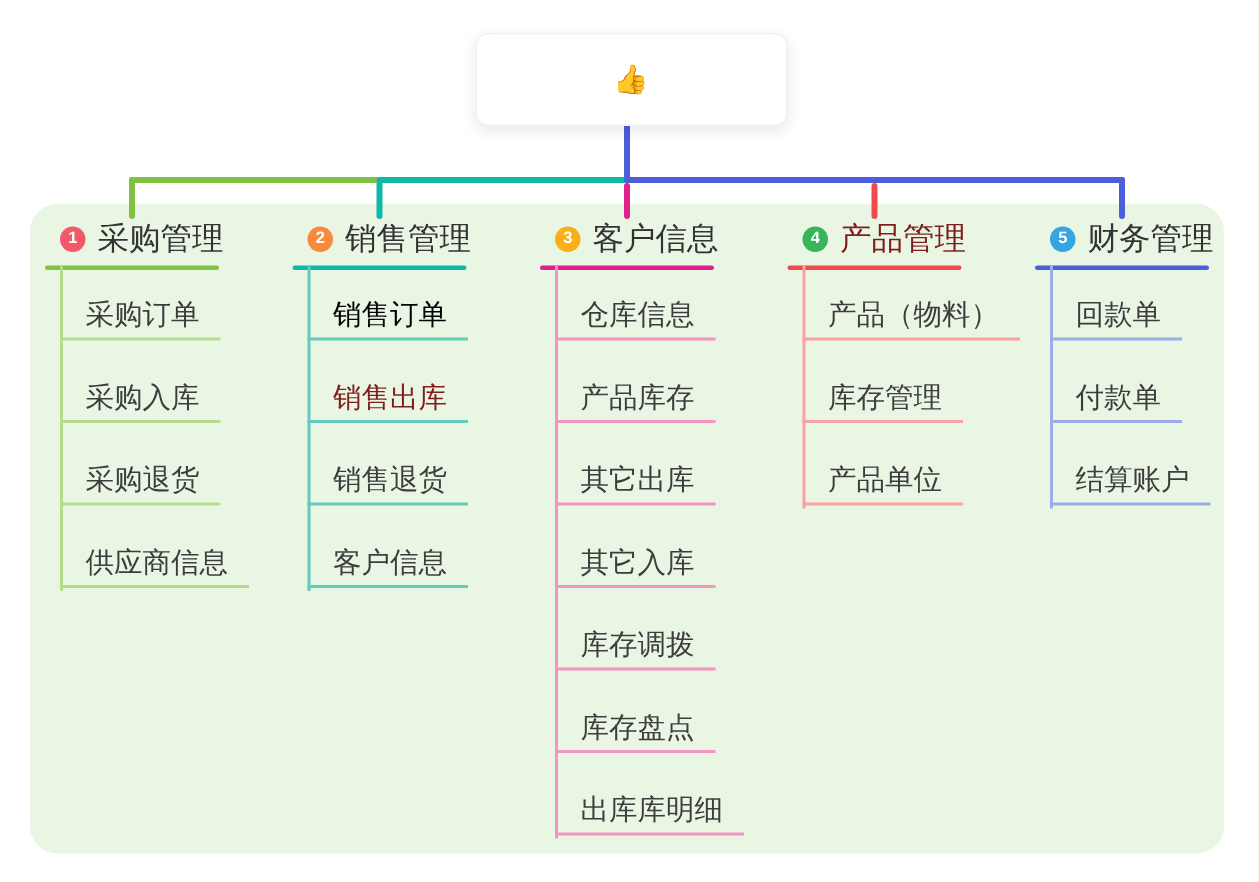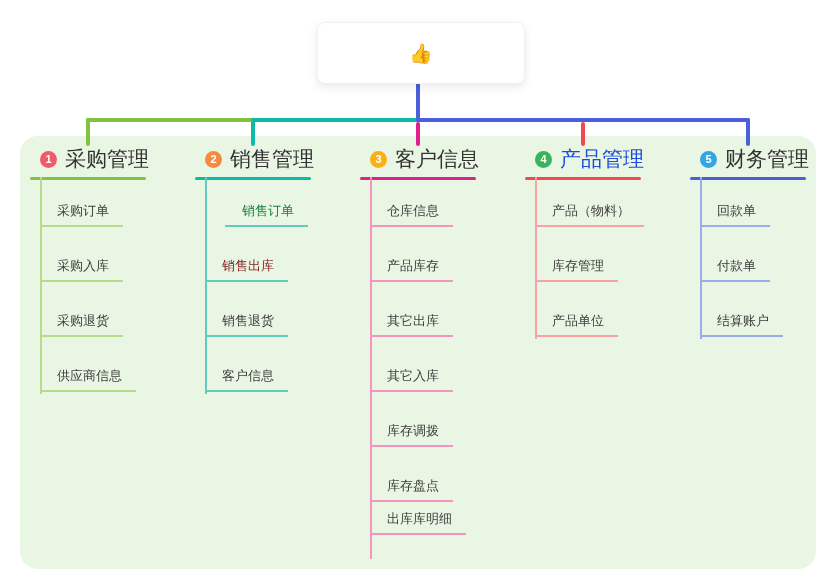--- a/index.html
+++ b/index.html
@@ -26,21 +26,21 @@
     height:22px;cursor:pointer;z-index:4;white-space:nowrap;
   }
   .badge{
     width:17px;height:17px;border-radius:50%;flex:0 0 17px;
     display:flex;align-items:center;justify-content:center;
     color:#fff;font-size:11px;font-weight:700;line-height:1;
   }
   .branch-label{font-size:21px;font-weight:500;color:#333;}
   .child-node{
     position:absolute;white-space:nowrap;z-index:4;cursor:pointer;
-    font-size:13px;color:#3d3d3d;line-height:20px;
+    font-size:19px;color:#3d3d3d;line-height:20px;
     padding:0 14px 4px 17px;
   }
 </style>
 </head>
 <body style="background: rgb(255, 255, 255);">
 
 <div class="panel" style="background: rgb(234, 246, 228);"></div>
 
 <div class="root-node">
   <span class="emoji">👍</span>
@@ -59,42 +59,42 @@
     <div class="child-node" style="left: 40px; top: 256px; border-bottom: 2px solid rgb(183, 219, 141); color: rgb(61, 61, 61);">采购入库</div>
     <div class="child-node" style="left: 40px; top: 311px; border-bottom: 2px solid rgb(183, 219, 141); color: rgb(61, 61, 61);">采购退货</div>
     <div class="child-node" style="left: 40px; top: 366px; border-bottom: 2px solid rgb(183, 219, 141); color: rgb(61, 61, 61);">供应商信息</div>
     <div class="line" style="left: 251px; top: 118px; width: 4px; height: 28px; background: rgb(15, 185, 168);"></div>
     <div class="branch-node" style="left: 205px; top: 148px;">
       <div class="badge" style="background: rgb(248, 138, 62);">2</div>
       <div class="branch-label" style="color: rgb(51, 51, 51);">销售管理</div>
     </div>
     <div class="line" style="left: 195px; top: 177px; width: 116px; height: 3px; background: rgb(15, 185, 168);"></div>
     <div class="line" style="left: 205px; top: 177px; width: 2px; height: 217px; background: rgb(99, 202, 190); border-radius: 0px;"></div>
-    <div class="child-node" style="left: 205px; top: 201px; border-bottom: 2px solid rgb(99, 202, 190); color: #15803d; margin-left: 20px;">销售订单</div>
+    <div class="child-node" style="left: 205px; top: 201px; border-bottom: 2px solid rgb(99, 202, 190); color: #000000;">销售订单</div>
     <div class="child-node" style="left: 205px; top: 256px; border-bottom: 2px solid rgb(99, 202, 190); color: #7f1d1d; font-family: Liberation Serif, serif;">销售出库</div>
     <div class="child-node" style="left: 205px; top: 311px; border-bottom: 2px solid rgb(99, 202, 190); color: rgb(61, 61, 61);">销售退货</div>
     <div class="child-node" style="left: 205px; top: 366px; border-bottom: 2px solid rgb(99, 202, 190); color: rgb(61, 61, 61);">客户信息</div>
     <div class="line" style="left: 416px; top: 122px; width: 4px; height: 24px; background: rgb(225, 33, 139);"></div>
     <div class="branch-node" style="left: 370px; top: 148px;">
       <div class="badge" style="background: rgb(249, 176, 22);">3</div>
       <div class="branch-label" style="color: rgb(51, 51, 51);">客户信息</div>
     </div>
     <div class="line" style="left: 360px; top: 177px; width: 116px; height: 3px; background: rgb(225, 33, 139);"></div>
     <div class="line" style="left: 370px; top: 177px; width: 2px; height: 382px; background: rgb(242, 149, 194); border-radius: 0px;"></div>
     <div class="child-node" style="left: 370px; top: 201px; border-bottom: 2px solid rgb(242, 149, 194); color: rgb(61, 61, 61);">仓库信息</div>
     <div class="child-node" style="left: 370px; top: 256px; border-bottom: 2px solid rgb(242, 149, 194); color: rgb(61, 61, 61);">产品库存</div>
     <div class="child-node" style="left: 370px; top: 311px; border-bottom: 2px solid rgb(242, 149, 194); color: rgb(61, 61, 61);">其它出库</div>
     <div class="child-node" style="left: 370px; top: 366px; border-bottom: 2px solid rgb(242, 149, 194); color: rgb(61, 61, 61);">其它入库</div>
     <div class="child-node" style="left: 370px; top: 421px; border-bottom: 2px solid rgb(242, 149, 194); color: rgb(61, 61, 61);">库存调拨</div>
     <div class="child-node" style="left: 370px; top: 476px; border-bottom: 2px solid rgb(242, 149, 194); color: rgb(61, 61, 61);">库存盘点</div>
-    <div class="child-node" style="left: 370px; top: 509px; border-bottom: 2px solid rgb(242, 149, 194); color: rgb(61, 61, 61);">出库库明细</div>
+    <div class="child-node" style="left: 370px; top: 531px; border-bottom: 2px solid rgb(242, 149, 194); color: rgb(61, 61, 61);">出库库明细</div>
     <div class="line" style="left: 581px; top: 122px; width: 4px; height: 24px; background: rgb(244, 72, 79);"></div>
     <div class="branch-node" style="left: 535px; top: 148px;">
       <div class="badge" style="background: rgb(56, 180, 90);">4</div>
-      <div class="branch-label" style="color: #1d4ed8;">产品管理</div>
+      <div class="branch-label" style="color: #7f1d1d;">产品管理</div>
     </div>
     <div class="line" style="left: 525px; top: 177px; width: 116px; height: 3px; background: rgb(244, 72, 79);"></div>
     <div class="line" style="left: 535px; top: 177px; width: 2px; height: 162px; background: rgb(249, 161, 163); border-radius: 0px;"></div>
     <div class="child-node" style="left: 535px; top: 201px; border-bottom: 2px solid rgb(249, 161, 163); color: rgb(61, 61, 61);">产品（物料）</div>
     <div class="child-node" style="left: 535px; top: 256px; border-bottom: 2px solid rgb(249, 161, 163); color: rgb(61, 61, 61);">库存管理</div>
     <div class="child-node" style="left: 535px; top: 311px; border-bottom: 2px solid rgb(249, 161, 163); color: rgb(61, 61, 61);">产品单位</div>
     <div class="line" style="left: 746px; top: 118px; width: 4px; height: 28px; background: rgb(74, 95, 217);"></div>
     <div class="branch-node" style="left: 700px; top: 148px;">
       <div class="badge" style="background: rgb(52, 165, 224);">5</div>
       <div class="branch-label" style="color: rgb(51, 51, 51);">财务管理</div>

